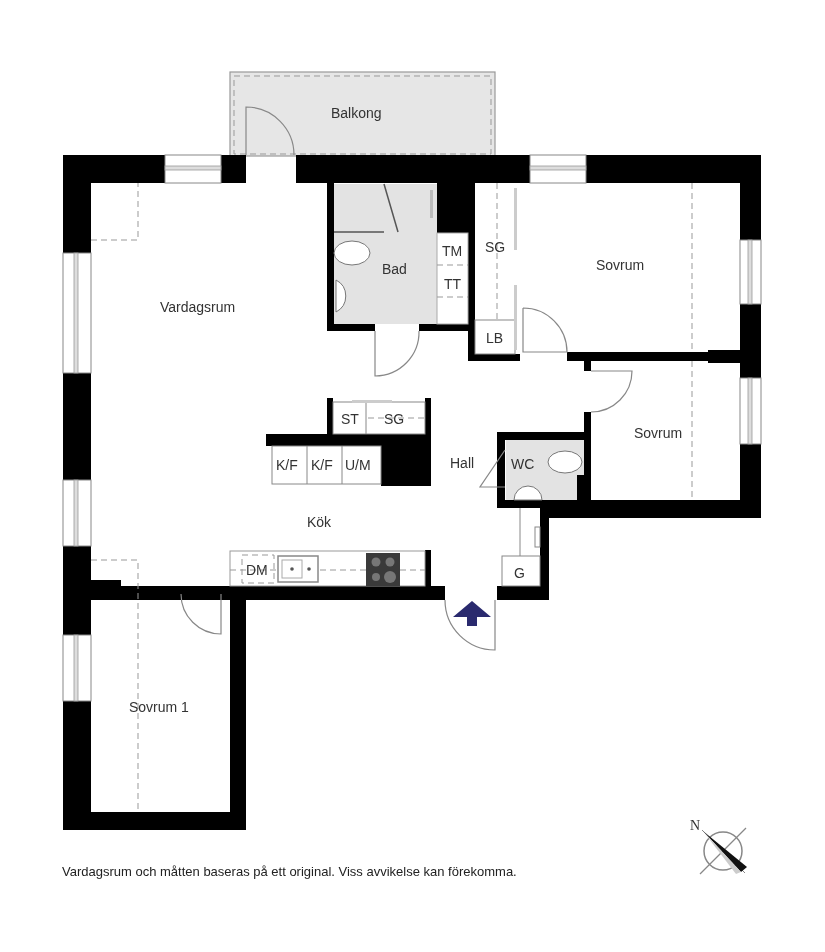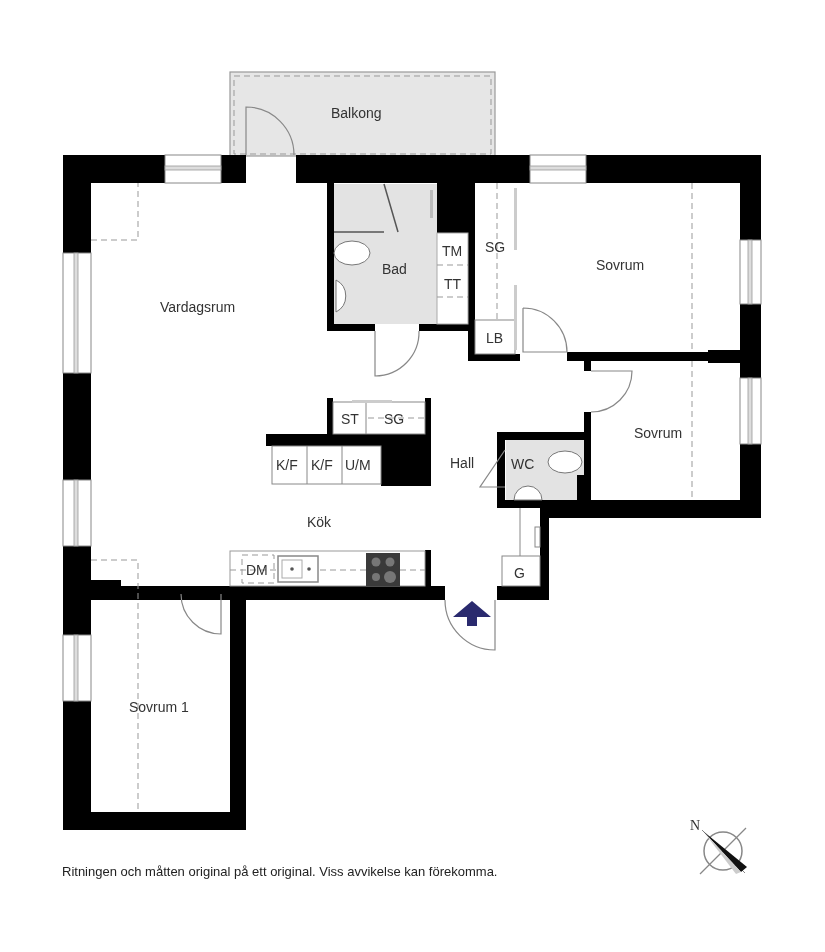--- a/index.html
+++ b/index.html
@@ -194,13 +194,13 @@
   <g>
     <circle cx="723" cy="851" r="19" fill="none" stroke="#888" stroke-width="1.5"></circle>
     <line x1="700" y1="874" x2="746" y2="828" stroke="#888" stroke-width="1.3"></line>
     <line x1="702" y1="830" x2="745" y2="873" stroke="#888" stroke-width="1"></line>
     <path d="M703 831 L747 867 L741 872 Z" fill="#111"></path>
     <path d="M703 831 L741 872 L736 874 Z" fill="#ccc"></path>
     <text x="690" y="830" font-family="Liberation Serif, serif" font-size="14" fill="#333">N</text>
   </g>
 </svg>
 
-<div class="note">Ritningen och måtten original på ett original. Viss avvikelse kan förekomma.</div>
+<div class="note">Vardagsrum och måtten baseras på ett original. Viss avvikelse kan förekomma.</div>
 
 </body></html>

